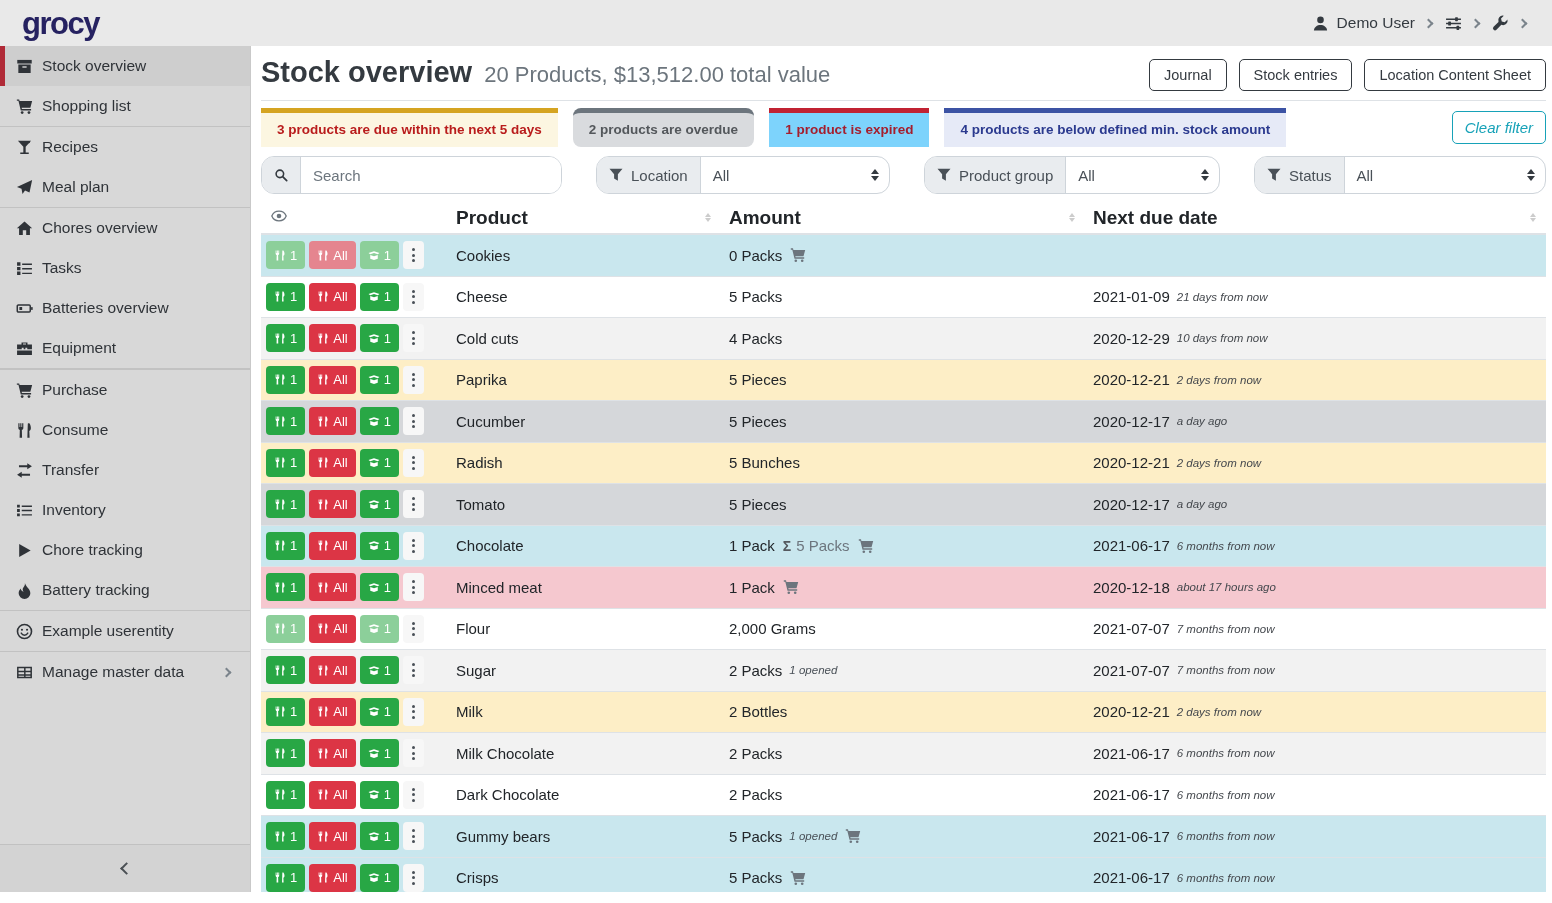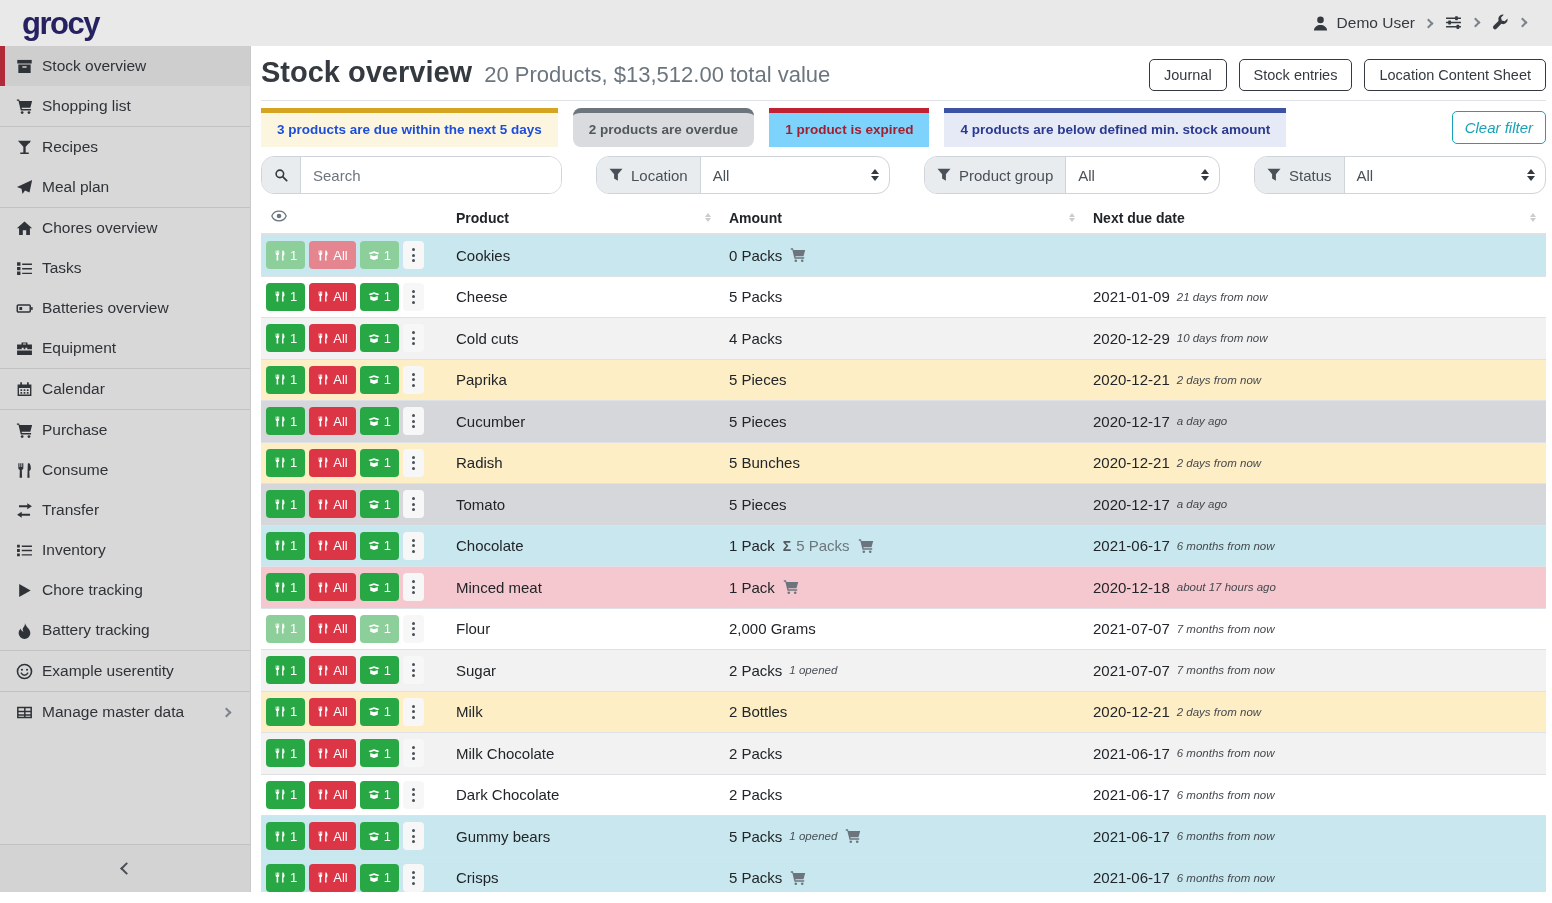--- a/index.html
+++ b/index.html
@@ -1,20 +1,20 @@
 <!DOCTYPE html>
 <html><head>
 <meta charset="utf-8">
 <style>
   *{box-sizing:border-box;margin:0;padding:0}
   html,body{width:1552px;height:903px;overflow:hidden;font-family:"Liberation Sans",sans-serif;background:#fff;}
   
   .navbar{height:46px;background:#e9e9e9;display:flex;align-items:center;padding:0 26px 0 22px;}
   .logo{font-size:31px;font-weight:700;letter-spacing:-1.5px;color:#262261;line-height:1;}
-  .nav-right{margin-left:auto;display:flex;align-items:flex-start;gap:13px;color:#343a40;}
+  .nav-right{margin-left:auto;display:flex;align-items:flex-end;gap:13px;color:#343a40;}
   .nav-group{display:flex;align-items:center;gap:8px;font-size:15.5px;cursor:pointer;}
   .chev{width:7px;height:7px;border-right:2px solid #7b848c;border-top:2px solid #7b848c;transform:rotate(45deg);display:inline-block;margin-left:2px;}
   .chev-left{transform:rotate(-135deg);border-color:#4a4f54;width:9px;height:9px;border-width:2.5px;}
   .icn{display:inline-flex;align-items:center;justify-content:center;line-height:0;}
   .icn svg{width:17px;height:17px;fill:currentColor;}
   
   .wrap{display:flex;height:846px;}
   .sidebar{width:251px;background:#d8d8d8;border-right:1px solid #c9c9c9;position:relative;flex:none;}
   .sb-item{display:flex;align-items:center;gap:9px;height:40px;padding-left:16px;color:#2f3338;font-size:15.5px;cursor:pointer;}
   .sb-item .icn svg{width:17px;height:17px;}
@@ -26,21 +26,21 @@
   .main{flex:1;padding:10px 6px 0 10px;overflow:hidden;}
   .page-head{display:flex;align-items:flex-start;padding-bottom:9px;border-bottom:1px solid #dee2e6;}
   .titles{display:flex;align-items:baseline;gap:12px;}
   .page-title{font-size:29px;font-weight:600;color:#343a40;}
   .page-subtitle{font-size:22px;color:#6c757d;font-weight:400;}
   .head-buttons{margin-left:auto;display:flex;gap:12px;padding-top:3px;}
   .btn-outline-dark{background:#fff;border:1px solid #343a40;color:#343a40;font-size:14.5px;padding:7px 14px;border-radius:5px;cursor:pointer;font-family:inherit;}
   
   .chips{display:flex;align-items:center;gap:15px;margin-top:7px;}
   .chip{padding:9px 16px 10px;font-size:13.5px;font-weight:700;border-top:5px solid;cursor:pointer;}
-  .chip--due{background:#fcf6e1;border-color:#d5a421;color:#1d4ed8;}
+  .chip--due{background:#fcf6e1;border-color:#d5a421;color:#b91c1c;}
   .chip--overdue{background:#d9dbde;border-color:#6c757d;color:#53575b;border-radius:8px;}
   .chip--expired{background:#7dd3fc;border-color:#c12232;color:#a51e2d;}
   .chip--belowmin{background:#e6eaf7;border-color:#3c53a4;color:#2b3a8f;}
   .btn-clear{margin-left:auto;background:#fff;border:1px solid #17a2b8;color:#17a2b8;font-size:15px;padding:7px 12px;border-radius:5px;cursor:pointer;font-family:inherit;font-style:italic;}
   
   .filter-row{display:flex;margin-top:9px;gap:34px;}
   .igroup{display:flex;height:38px;border:1px solid #ced4da;border-radius:13px;overflow:hidden;background:#fff;}
   .igroup-label{display:flex;align-items:center;gap:8px;background:#e9ecef;border-right:1px solid #ced4da;padding:0 12px;color:#495057;font-size:15px;justify-content:center;}
   .igroup-label .icn svg{width:14px;height:14px;}
   .search-group{width:302px;}
@@ -48,21 +48,21 @@
   .search-group input::placeholder{color:#6c757d;}
   .fg-loc{width:294px;}.fg-pg{width:296px;}.fg-st{width:292px;}
   .igroup-select{flex:1;position:relative;display:flex;align-items:center;padding:0 26px 0 12px;font-size:15px;color:#495057;cursor:pointer;}
   .updown{position:absolute;right:10px;display:flex;flex-direction:column;gap:2px;}
   .tri{width:0;height:0;border-left:4.5px solid transparent;border-right:4.5px solid transparent;}
   .tri.up{border-bottom:5px solid #343a40;}
   .tri.down{border-top:5px solid #343a40;}
   
   .stock-table{margin-top:8px;}
   .t-head,.t-row{display:grid;grid-template-columns:187px 273px 364px 1fr;align-items:center;}
-  .t-head{height:33px;border-bottom:2px solid #dee2e6;font-size:14px;font-weight:700;color:#212529;}
+  .t-head{height:33px;border-bottom:2px solid #dee2e6;font-size:19px;font-weight:700;color:#212529;}
   .t-head .hcell{display:flex;align-items:center;height:100%;padding-left:8px;}
   .sort{display:inline-flex;flex-direction:column;gap:1px;margin-left:auto;margin-right:10px;}
   .sort .tri{border-left-width:3.5px;border-right-width:3.5px;}
   .sort .tri.up{border-bottom:4px solid #ccc;}
   .sort .tri.down{border-top:4px solid #ccc;}
   .eye-cell{padding-left:10px;color:#6c757d;}
   .eye-cell .icn svg{width:16px;height:16px;}
   .t-row{height:41.5px;border-bottom:1px solid #dee2e6;font-size:15px;color:#212529;}
   .t-row.state-none{background:#fff;}
   .t-row.state-stripe{background:#f2f2f2;}
@@ -195,36 +195,20 @@
         </div>
         <div class="sb-item">
           <span class="icn ">
             <svg viewBox="0 0 16 16">
               <path fill-rule="evenodd" d="M5.2 4.2V2.4h5.6v1.8H15V14H1V4.2zm1.4 0h2.8V3.2H6.6zM1 8.6h4.4V7.2h1.8v1.4h1.6V7.2h1.8v1.4H15v1.3H1z"></path>
             </svg>
           </span>
           <span>Equipment</span>
         </div>
         <div class="sb-divider"></div>
-        <div class="sb-item">
-          <span class="icn ">
-            <svg viewBox="0 0 16 16">
-              <path fill-rule="evenodd" d="M1.5 3.2h13V14h-13zm1.3 3.4v6.1h10.4V6.6z"></path>
-              <rect x="4" y="1.2" width="1.6" height="3"></rect>
-              <rect x="10.4" y="1.2" width="1.6" height="3"></rect>
-              <rect x="4.2" y="7.8" width="1.6" height="1.6"></rect>
-              <rect x="7.2" y="7.8" width="1.6" height="1.6"></rect>
-              <rect x="10.2" y="7.8" width="1.6" height="1.6"></rect>
-              <rect x="4.2" y="10.4" width="1.6" height="1.6"></rect>
-              <rect x="7.2" y="10.4" width="1.6" height="1.6"></rect>
-              <rect x="10.2" y="10.4" width="1.6" height="1.6"></rect>
-            </svg>
-          </span>
-          <span>Calendar</span>
-        </div>
         <div class="sb-divider"></div>
         <div class="sb-item">
           <span class="icn ">
             <svg viewBox="0 0 16 16">
               <path d="M.8 1.3h2.2l.4 1.6h11.8l-1.7 6.3H5.3l.3 1.1h8.6v1.4H4.5L2.3 2.7H.8z"></path>
               <circle cx="5.8" cy="13.7" r="1.3"></circle>
               <circle cx="12.2" cy="13.7" r="1.3"></circle>
             </svg>
           </span>
           <span>Purchase</span>

